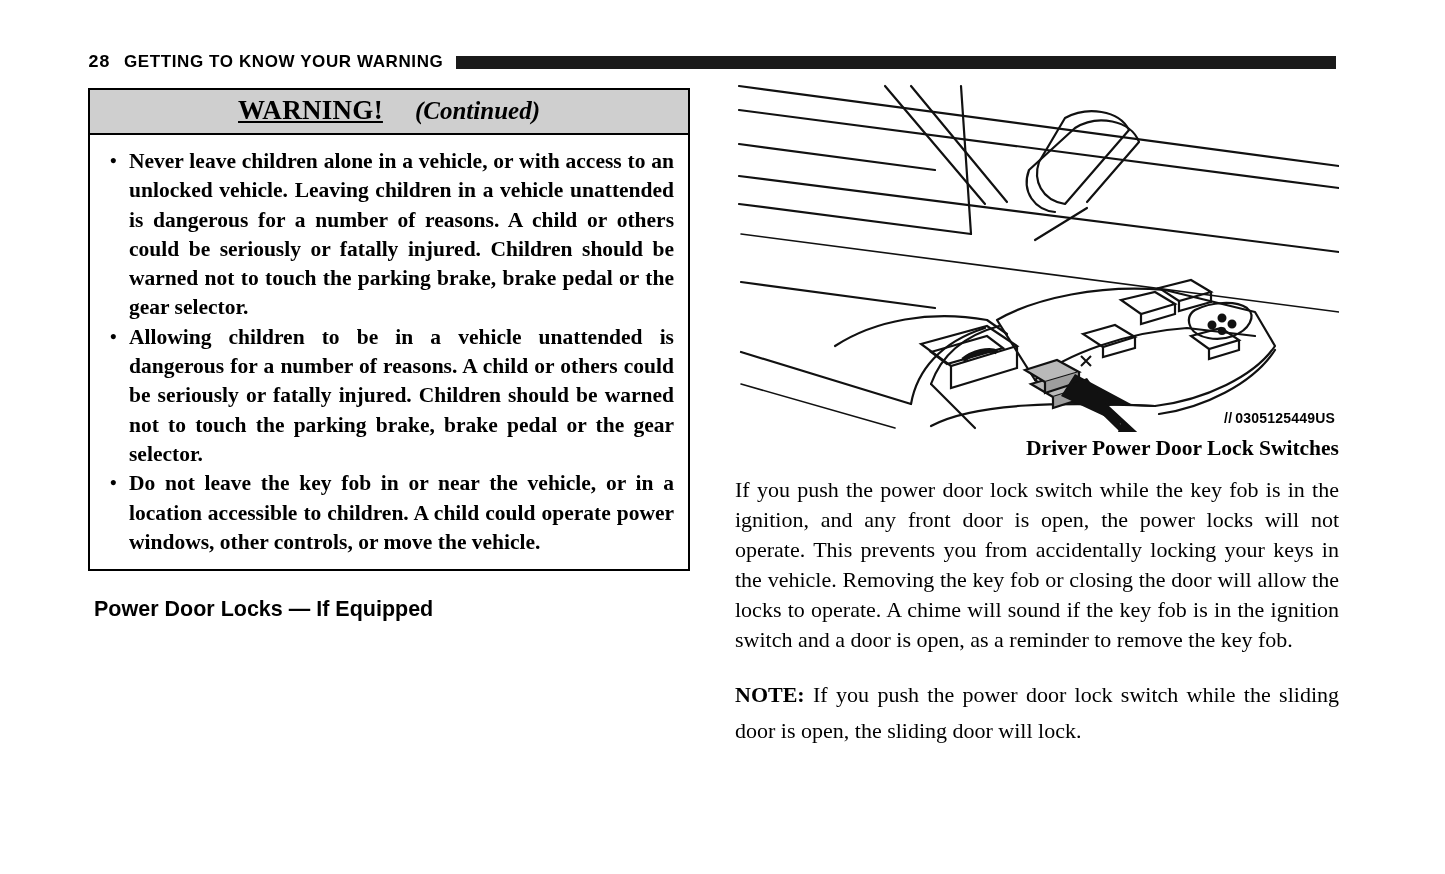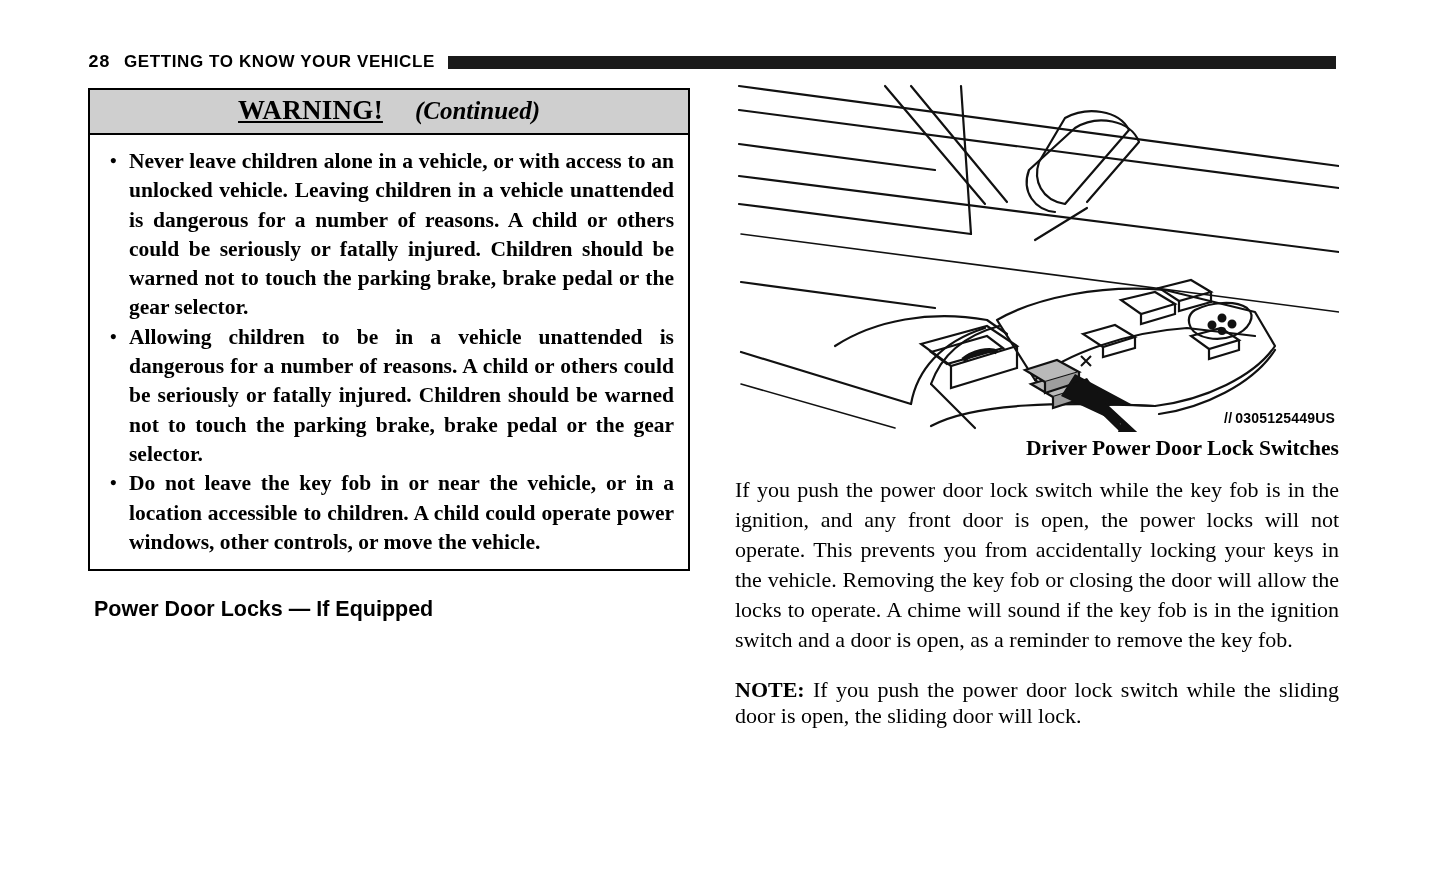--- a/index.html
+++ b/index.html
@@ -163,37 +163,37 @@
     text-align: right;
     font-family: "Liberation Serif", serif;
     font-weight: bold;
     font-size: 21.5px;
     color: #000;
     margin-top: 4px;
   }
   .note-par {
     font-family: "Liberation Serif", serif;
     font-size: 22px;
-    line-height: 26px;
+    line-height: 36px;
     text-align: justify;
     color: #000;
     margin: 22px 0 0 0;
   }
   .note-label {
     font-weight: bold;
   }
 </style>
 </head>
 <body>
 
 <div class="page">
 
   <div class="header">
     <span class="header-page-num">28</span>
-    <span class="header-title">GETTING TO KNOW YOUR VEHICLE</span>
+    <span class="header-title">GETTING TO KNOW YOUR WARNING</span>
     <span class="header-rule"></span>
   </div>
 
   <div class="col-left">
 
     <div class="warning-box">
       <div class="warning-head">
         <span class="warning-head-text">WARNING!</span>
         <span class="warning-head-cont">(Continued)</span>
       </div>

